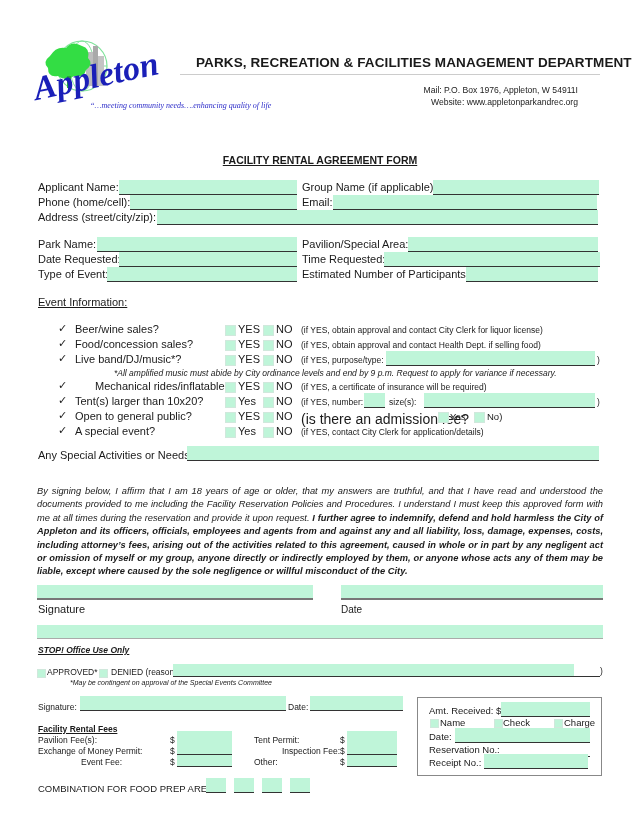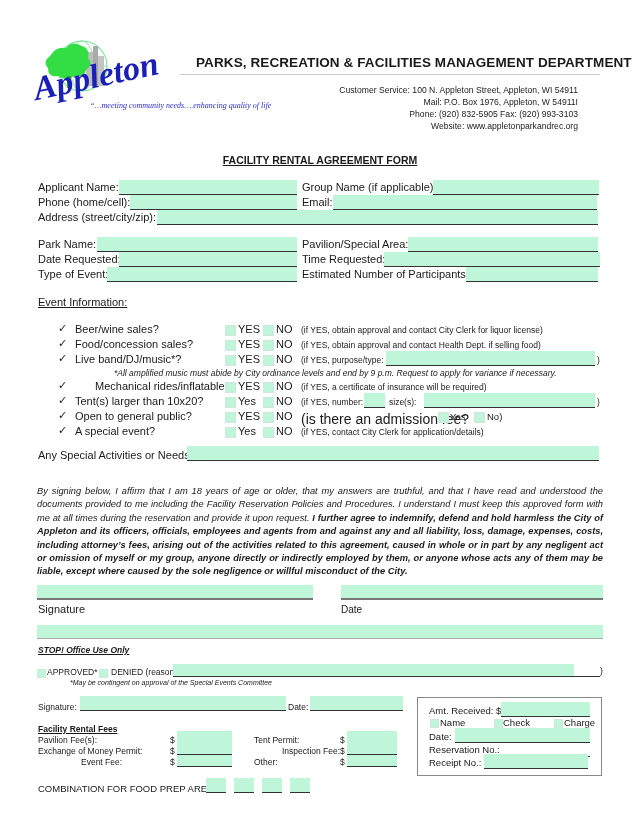--- a/index.html
+++ b/index.html
@@ -37,23 +37,21 @@
     <path d="M14 18 q6 -10 16 -8 q6 -8 16 -2 q8 2 6 12 q6 6 -2 12 q-2 8 -12 6 q-8 6 -16 0 q-10 2 -10 -8 q-6 -6 2 -12z" fill="#33dd44"></path>
     <rect x="31" y="38" width="4" height="12" fill="#2aa63a"></rect>
   </svg>
 </div>
 <div class="abs" style="left:38px;top:70px;font-family:'Liberation Serif',serif;font-style:italic;font-weight:bold;font-size:34px;color:#1a1fb8;transform:rotate(-12deg);transform-origin:left bottom;">Appleton</div>
 <div class="abs" style="left:90px;top:101px;font-family:'Liberation Serif',serif;font-style:italic;font-size:8px;color:#2b2bc8;">“…meeting community needs….enhancing quality of life</div>
 
 <div class="hdr-title">PARKS, RECREATION &amp; FACILITIES MANAGEMENT DEPARTMENT</div>
 <div class="hdr-rule"></div>
 <div class="contact">
-  <div>Customer Service: 100 N. Appleton Street, Appleton, WI 54911</div>
   <div>Mail: P.O. Box 1976, Appleton, W 54911I</div>
-  <div>Phone: (920) 832-5905 Fax: (920) 993-3103</div>
   <div>Website: www.appletonparkandrec.org</div>
 </div>
 
 <div class="formtitle">FACILITY RENTAL AGREEMENT FORM</div>
 
 <div class="lbl" style="left:38px;top:181px;">Applicant Name:</div>
 <div class="fld" style="left:119px;top:180px;width:178px;"></div>
 <div class="lbl" style="left:302px;top:181px;">Group Name (if applicable):</div>
 <div class="fld" style="left:433px;top:180px;width:166px;"></div>
 

